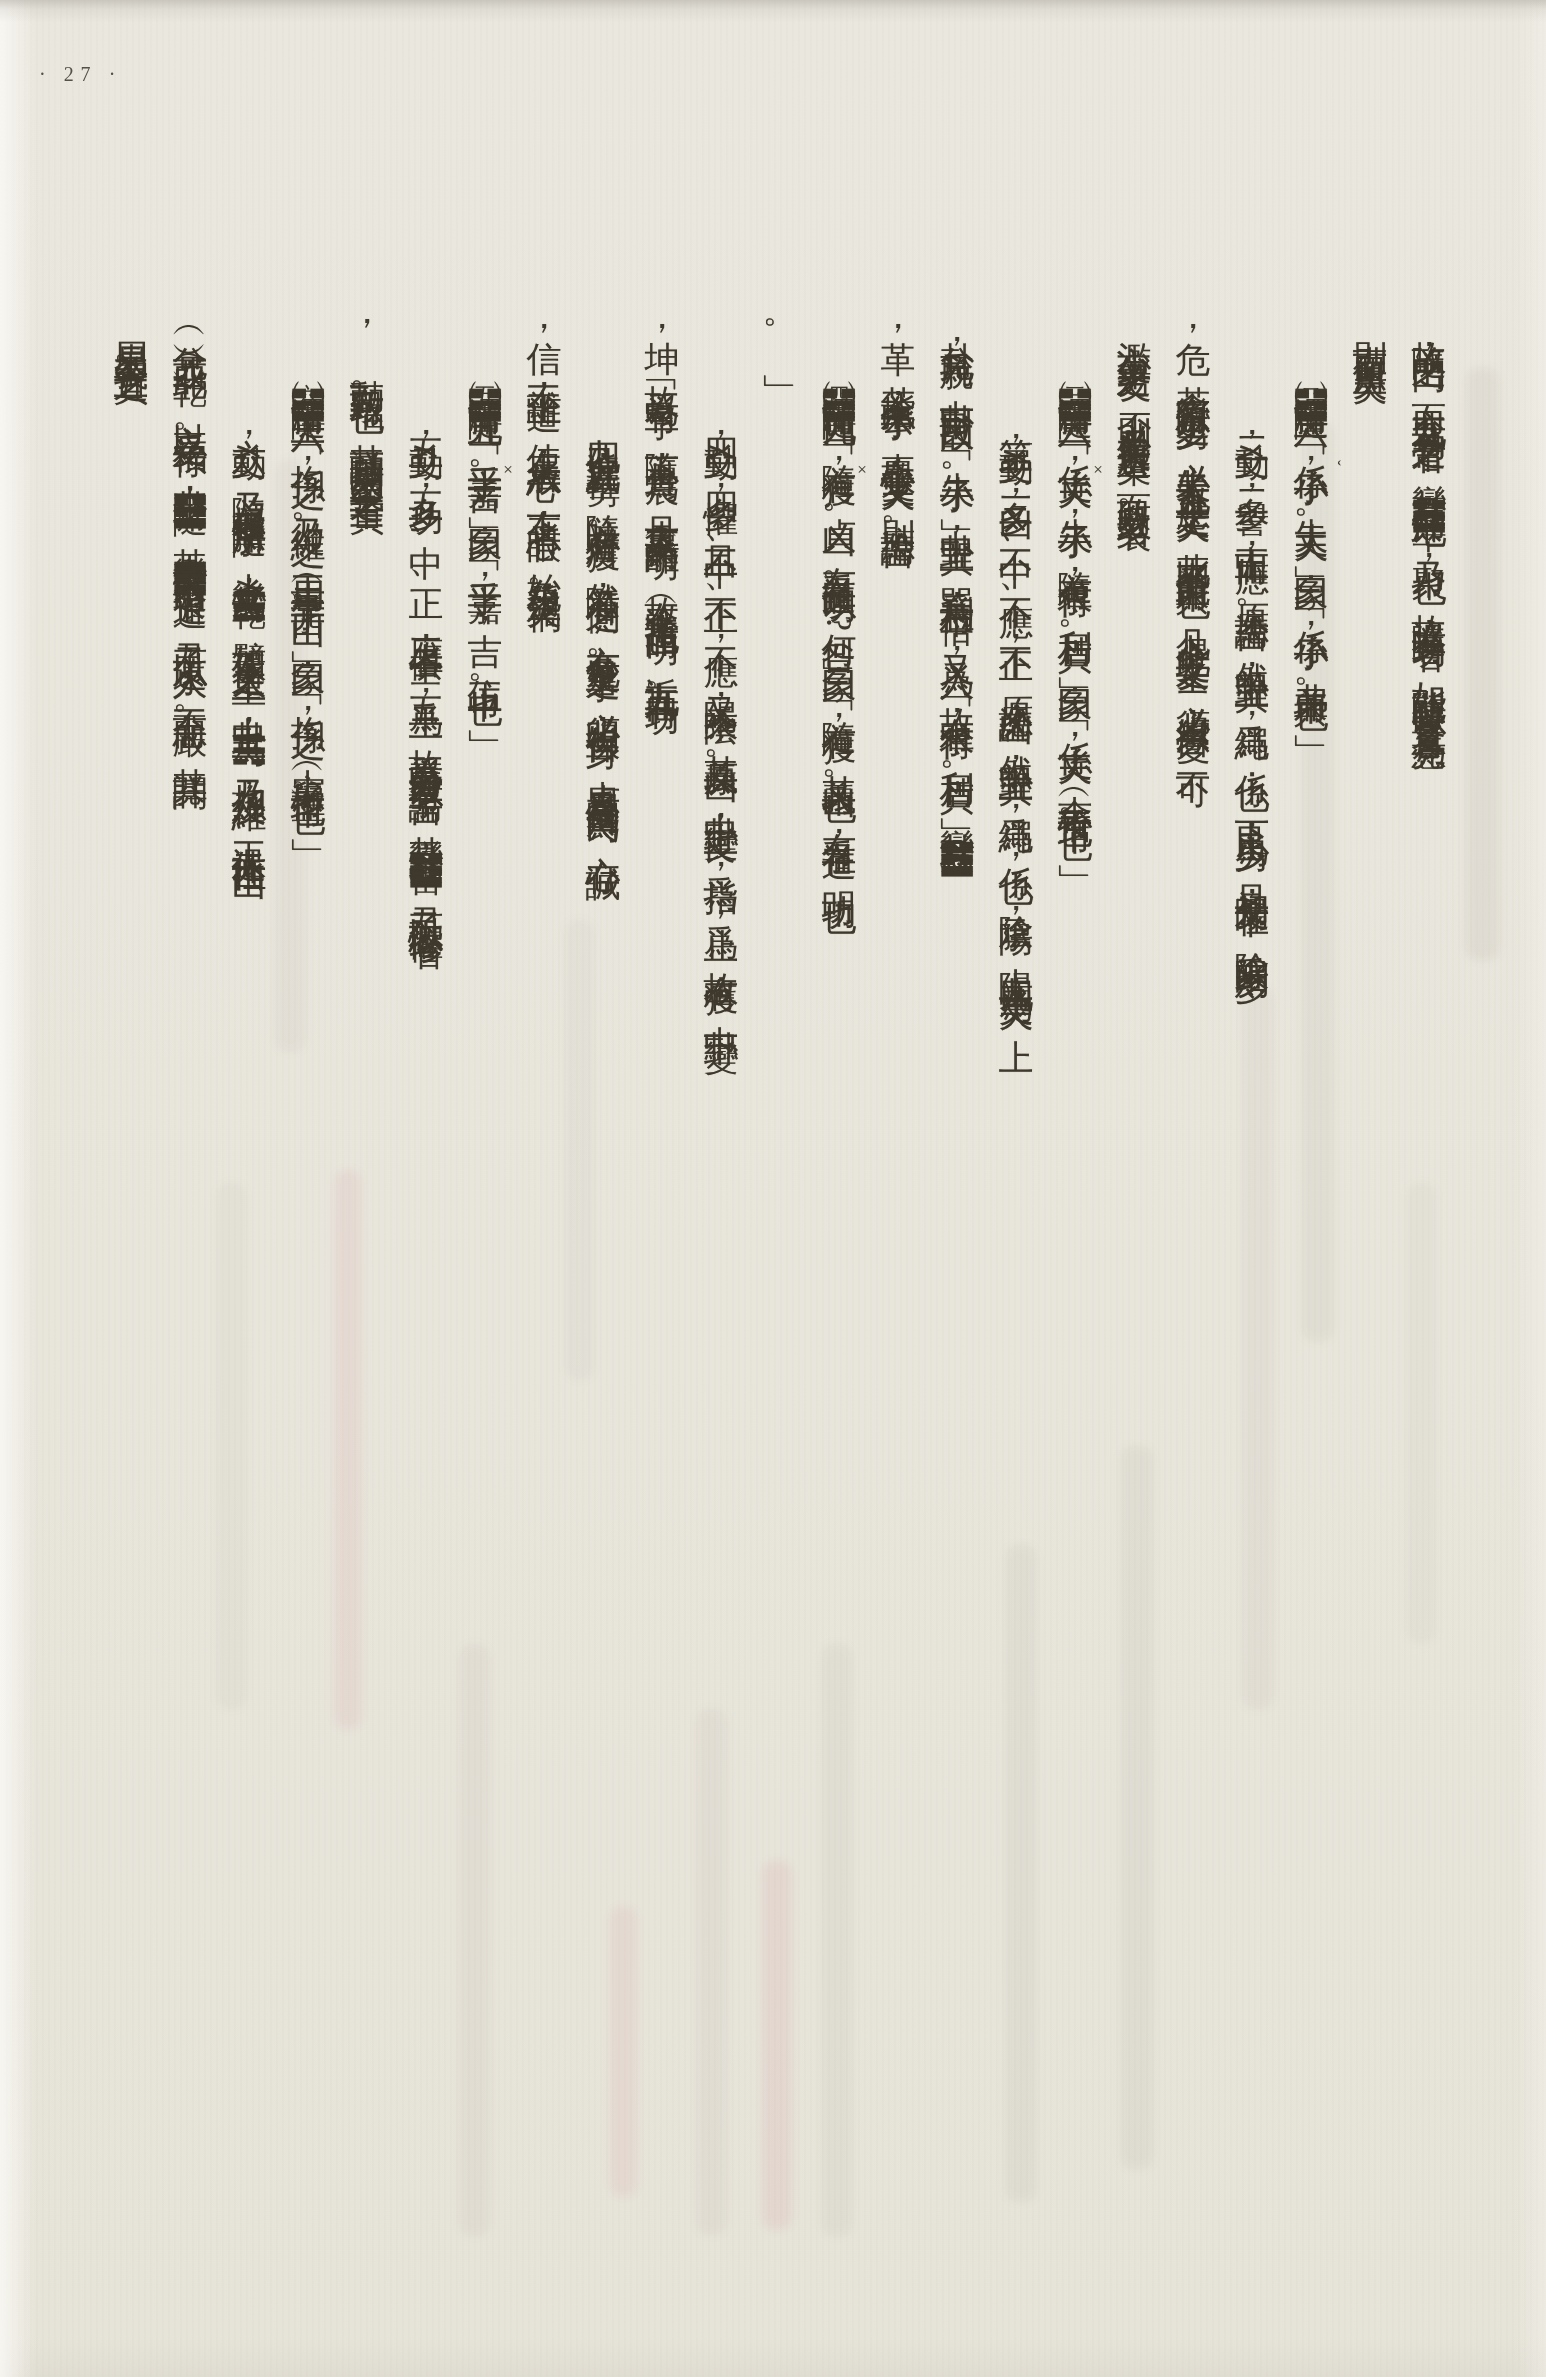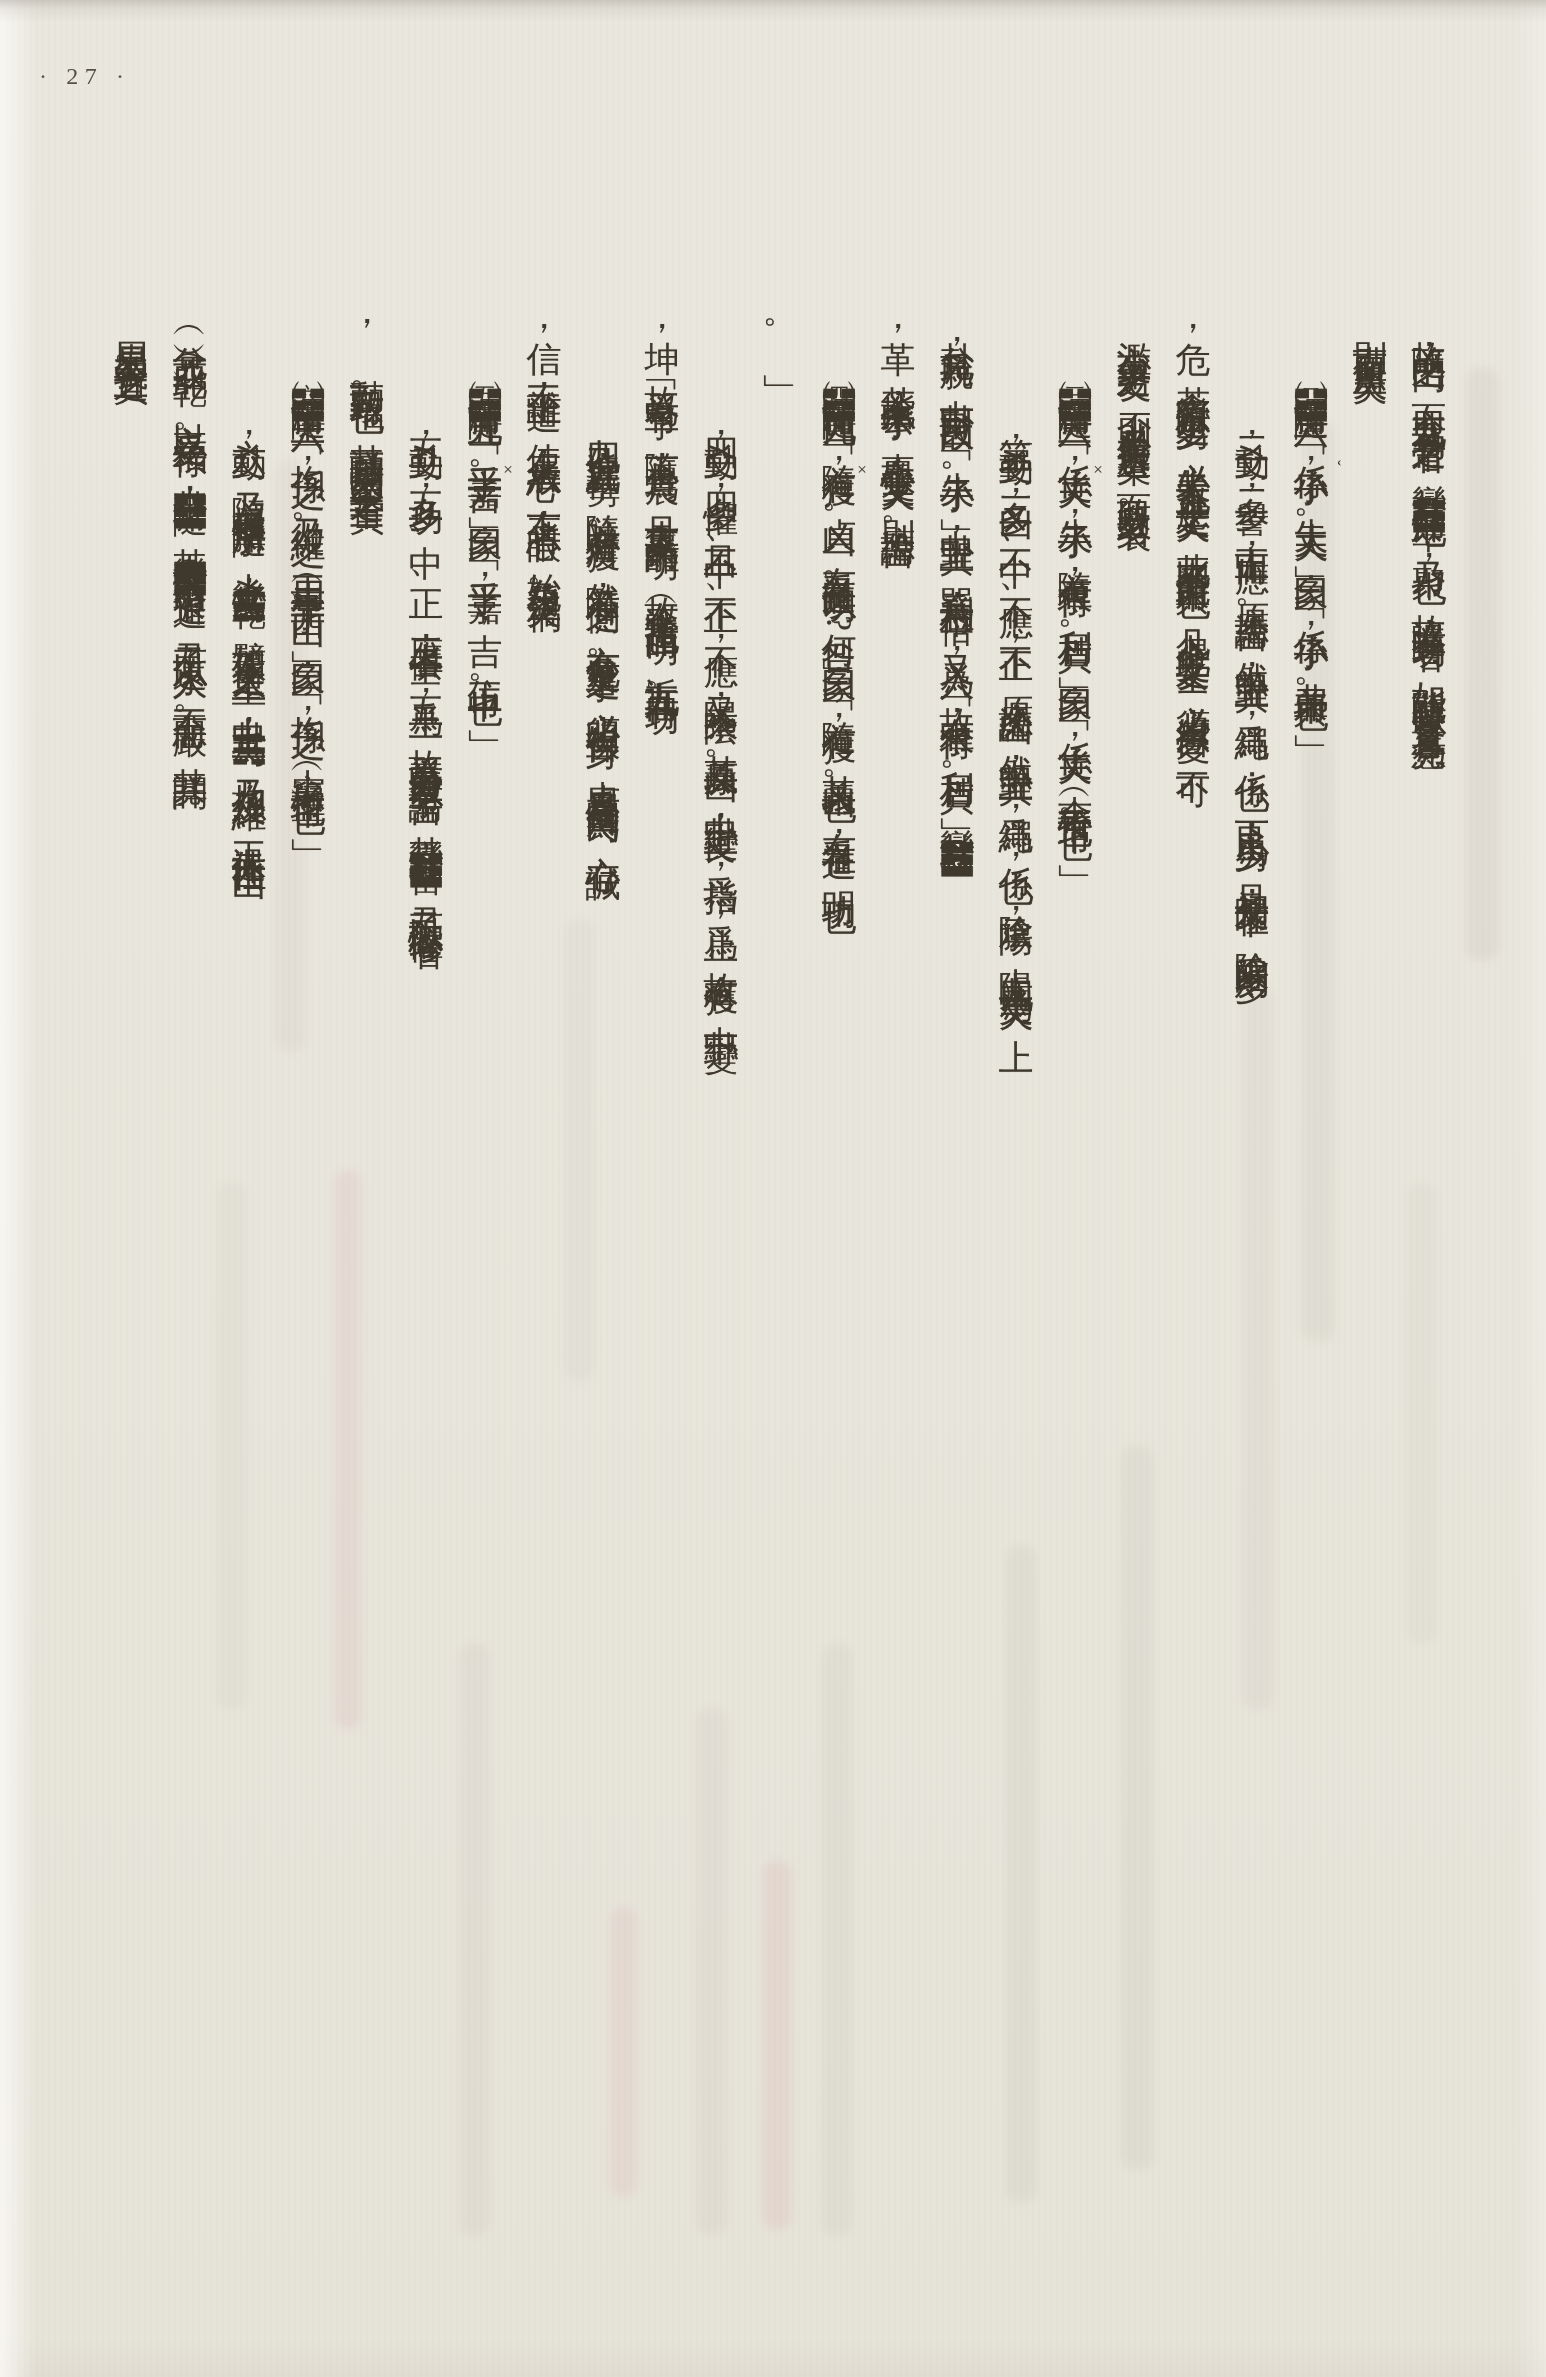--- a/index.html
+++ b/index.html
@@ -16,21 +16,21 @@
       linear-gradient(90deg, rgba(250,249,245,0.85) 0px, rgba(250,249,245,0) 36px),
       linear-gradient(270deg, rgba(244,242,236,0.5) 0px, rgba(244,242,236,0) 30px),
       linear-gradient(0deg, rgba(205,200,190,0.25) 0px, rgba(205,200,190,0) 39px),
       repeating-linear-gradient(90deg, rgba(90,85,70,0.018) 0px, rgba(90,85,70,0.018) 2px, rgba(255,255,255,0.015) 2px, rgba(255,255,255,0.015) 6px),
       linear-gradient(180deg, #eae7de 0%, #e8e5db 55%, #e6e3d8 100%);
   }
   .ghost-layer{position:absolute;inset:0;pointer-events:none;}
   .ghost{position:absolute;filter:blur(4px);border-radius:13px;}
   .page-number{
     position:absolute;left:39px;top:63px;
-    font-size:24px;color:#55504a;letter-spacing:6.6px;white-space:nowrap;
+    font-size:20px;color:#55504a;letter-spacing:6.6px;white-space:nowrap;
   }
   .text-block{
     position:absolute;top:314px;right:88px;height:1986px;
     writing-mode:vertical-rl;text-orientation:mixed;
     color:#3e382d;
     font-size:35px;
     letter-spacing:4.6px;
     text-shadow:0 0 0.7px rgba(62,56,45,0.38);
   }
   .col{

